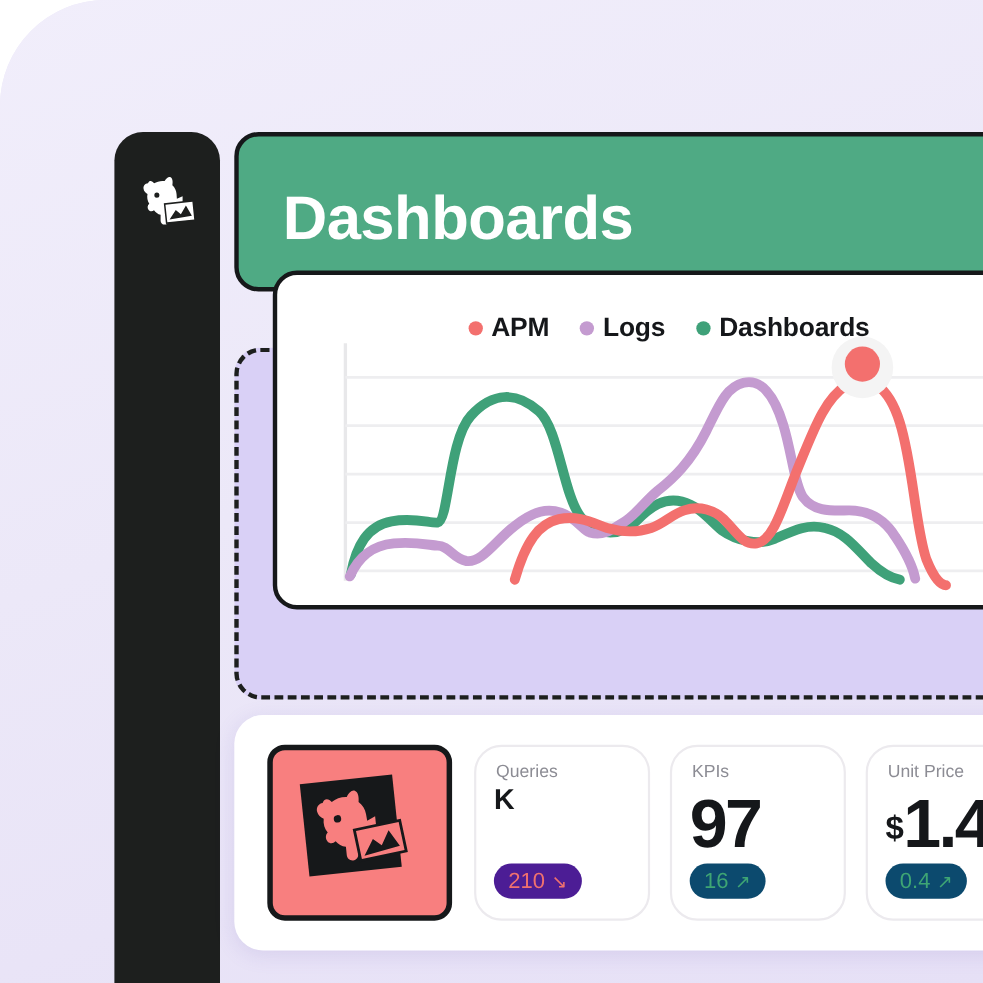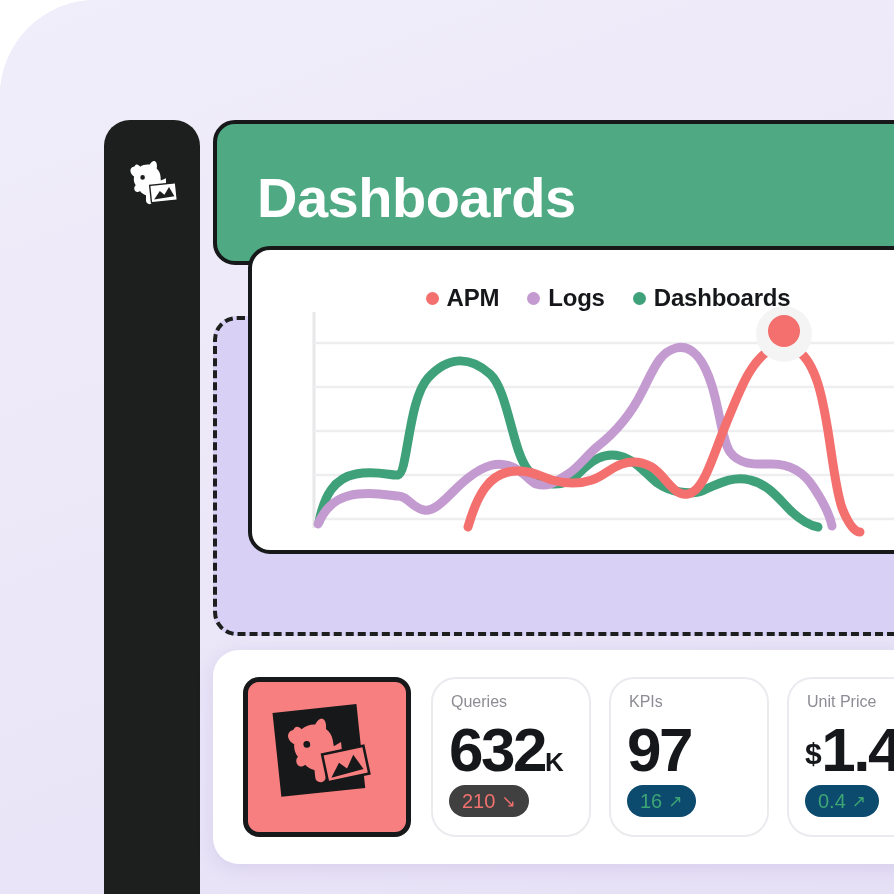--- a/index.html
+++ b/index.html
@@ -202,21 +202,21 @@
     align-items: center;
     gap: 6px;
     height: 32px;
     padding: 0 13px;
     border-radius: 16px;
     font-size: 20px;
     font-weight: 400;
     box-sizing: border-box;
   }
   .pill-down {
-    background: #404040;
+    background: #4c1d95;
     color: #f0716e;
     text-align: right;
   }
   .pill-up {
     background: #0c4a6e;
     color: #3ea574;
   }
   .pill-arrow { font-size: 17px; line-height: 1; }
 </style>
 </head>
@@ -346,21 +346,20 @@
           </g>
         </g>
       </svg>
     </div>
 
     <div class="stats">
 
       <div class="stat">
         <div class="stat-label">Queries</div>
         <div class="stat-value">
-          <span class="stat-num">632</span>
           <span class="stat-suffix">K</span>
         </div>
         <div class="stat-pill pill-down">
           <span>210</span>
           <span class="pill-arrow">↘</span>
         </div>
       </div>
 
       <div class="stat">
         <div class="stat-label">KPIs</div>

